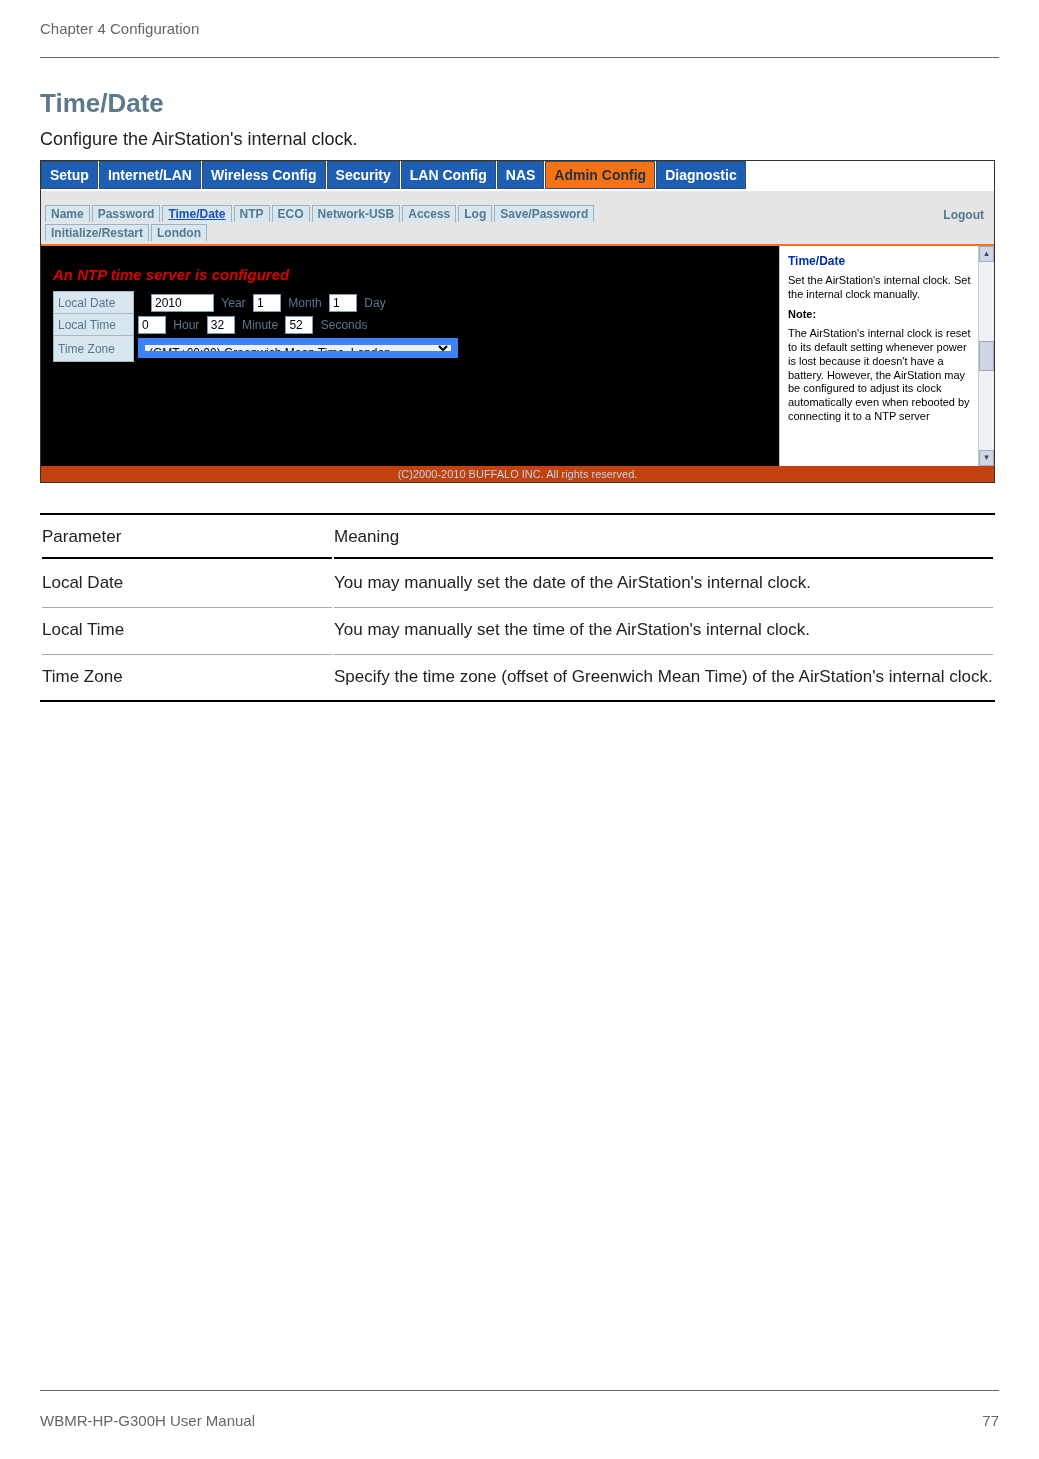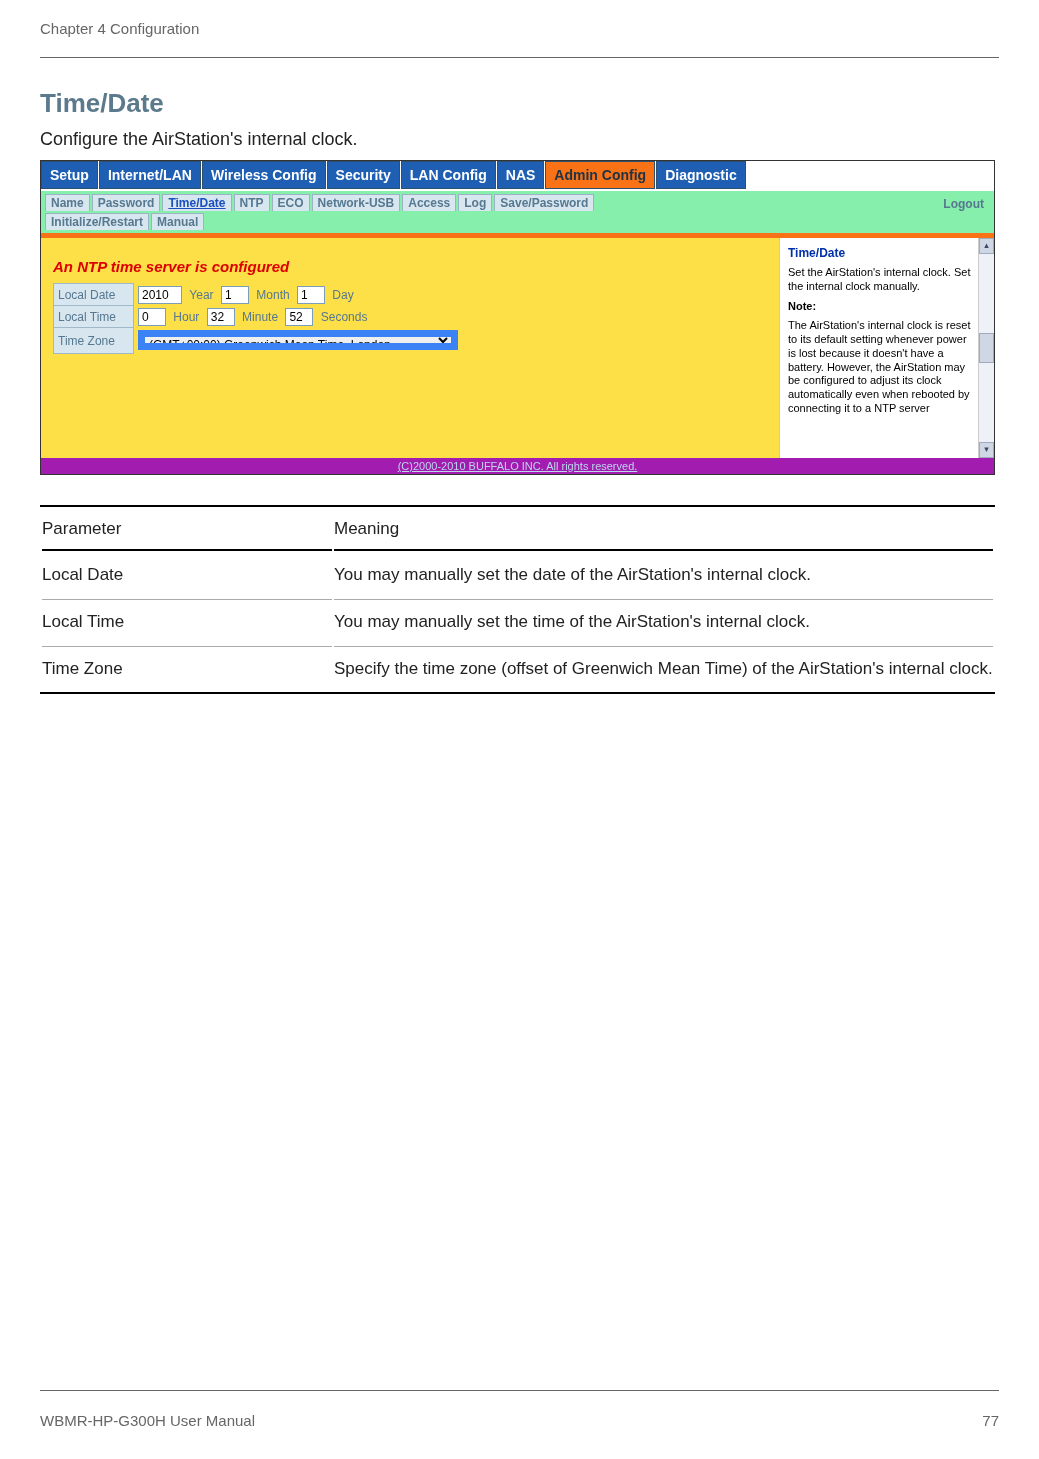--- a/index.html
+++ b/index.html
@@ -52,26 +52,26 @@
     padding: 5px 8px;
     border: 1px solid #305070;
     margin-right: 1px;
     cursor: pointer;
   }
   .main-tab.active {
     background: #f97316;
     color: #234;
   }
   .sub-tabs {
-    background: #86efac;
-    padding: 3px 4px 1px 4px;
+    background: #e5e5e5;
+    padding: 14px 4px 1px 4px;
     display: flex;
     flex-wrap: wrap;
     align-items: center;
-    border-bottom: 5px solid #f97316;
+    border-bottom: 2px solid #f97316;
     position: relative;
   }
   .sub-tab {
     background: #d8e6ef;
     color: #567890;
     font-size: 12px;
     padding: 1px 5px;
     border: 1px solid #9bb3c4;
     border-bottom: none;
     margin-right: 2px;
@@ -93,21 +93,21 @@
     cursor: pointer;
   }
   .content-row {
     display: flex;
     min-height: 220px;
     position: relative;
   }
   .content-left {
     flex: 1;
     padding: 20px 10px 10px 12px;
-    background: #fde047;
+    background: #000000;
   }
   .ntp-notice {
     color: #d00;
     font-style: italic;
     font-weight: bold;
     font-size: 15px;
     margin-bottom: 8px;
   }
   .form-table {
     border-collapse: collapse;
@@ -128,21 +128,21 @@
     color: #567890;
     font-size: 12px;
     padding: 0 4px;
   }
   .inp {
     border: 1px solid #7a9db8;
     font-size: 12px;
     padding: 1px 3px;
     height: 18px;
   }
-  .inp.w50 { width: 44px; }
+  .inp.w50 { width: 63px; margin-left: 13px; }
   .inp.w36 { width: 28px; }
   .sel {
     border: 7px solid #3b82f6;
     font-size: 12px;
     height: 20px;
     width: 320px;
   }
   .btn-row {
     margin-top: 10px;
     display: flex;
@@ -198,26 +198,25 @@
     color: #000;
   }
   .right-h {
     color: #0030aa;
     font-weight: bold;
     font-size: 12px;
     margin-bottom: 6px;
   }
   .right-inner p { margin-bottom: 6px; line-height: 1.25; }
   .footer-bar {
-    background: #a21caf;
+    background: #c2410c;
     color: #bcd4ec;
     font-size: 11px;
     text-align: center;
     padding: 2px;
-    text-decoration: underline;
   }
   
   .param-table {
     margin-top: 30px;
     width: 955px;
     font-size: 17px;
     color: #222;
     border-top: 2px solid #000;
     border-bottom: 2px solid #000;
   }
@@ -276,21 +275,21 @@
     <span class="sub-tab active">Time/Date</span>
     <span class="sub-tab">NTP</span>
     <span class="sub-tab">ECO</span>
     <span class="sub-tab">Network-USB</span>
     <span class="sub-tab">Access</span>
     <span class="sub-tab">Log</span>
     <span class="sub-tab">Save/Password</span>
     <span class="logout">Logout</span>
     <div style="flex-basis:100%;height:0"></div>
     <span class="sub-tab">Initialize/Restart</span>
-    <span class="sub-tab">Manual</span>
+    <span class="sub-tab">London</span>
   </div>
 
   <div class="content-row">
     <div class="content-left">
       <div class="ntp-notice">An NTP time server is configured</div>
 
       <table class="form-table">
         <tbody>
             <tr>
           <td class="label-cell">Local Date</td>

